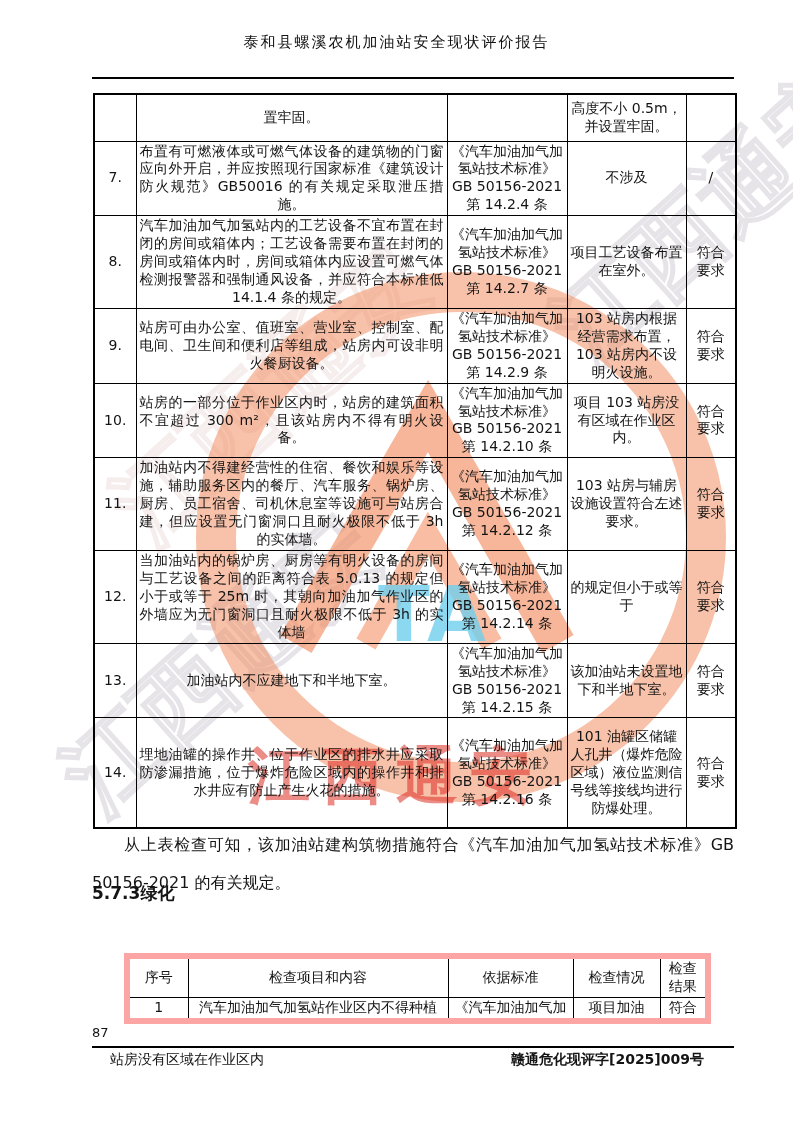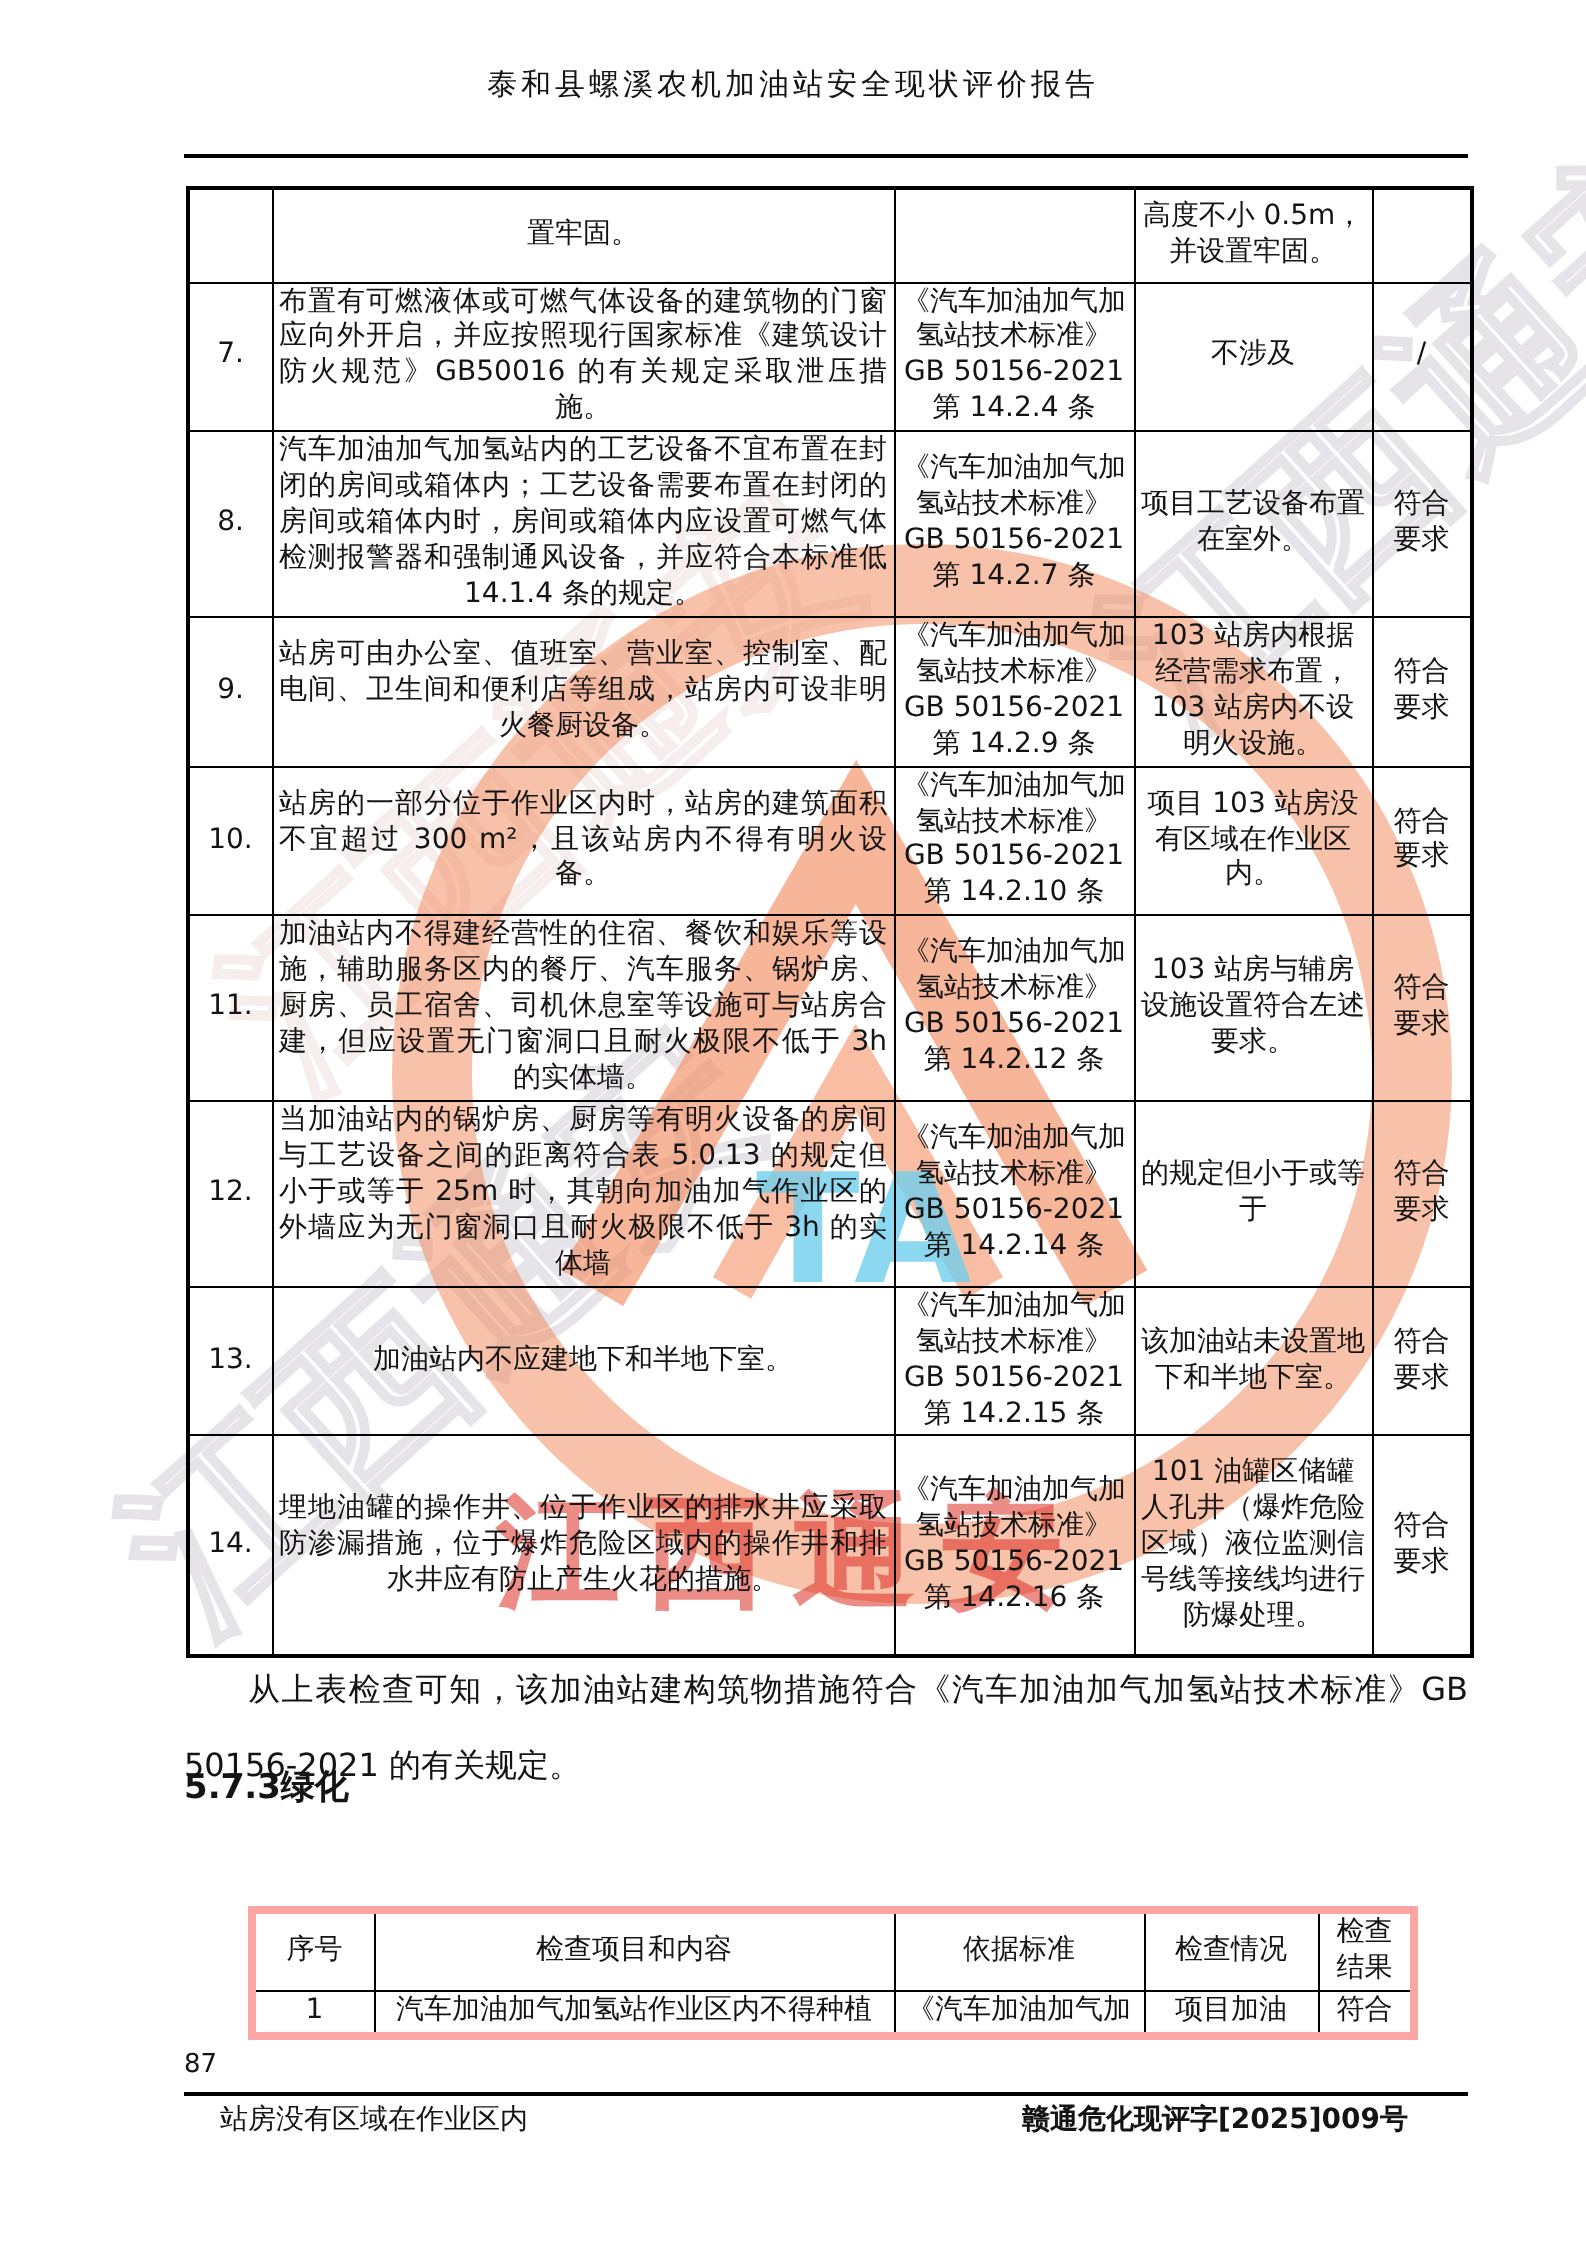--- a/index.html
+++ b/index.html
@@ -21,21 +21,21 @@
   .wm-o3{left:80px;top:330px;transform:rotate(-42deg);-webkit-text-stroke-color:rgba(200,140,140,0.16);}
   
   .content{position:absolute;inset:0;z-index:1;}
   .doc-title{position:absolute;top:33px;left:0;width:100%;text-align:center;
              font-size:15px;letter-spacing:2px;}
   .rule{position:absolute;left:92px;width:642px;border-top:2px solid #000;}
   .rule-top{top:77px;}
   .rule-bottom{top:1046px;}
   table{border-collapse:collapse;table-layout:fixed;}
   .t1{position:absolute;top:93px;left:93px;width:642px;border:2px solid #000;font-size:14px;}
-  .t2{position:absolute;top:953px;left:124px;width:581px;border:4px solid #fca5a5;font-size:14px;}
+  .t2{position:absolute;top:953px;left:124px;width:581px;border:6px solid #fca5a5;font-size:14px;}
   td,th{border:1px solid #000;padding:1px 3px;text-align:center;vertical-align:middle;
         line-height:1.28;font-weight:normal;overflow:hidden;}
   .t1 .c-content{text-align:justify;text-align-last:center;}
   .t1 .c-result{padding:1px 8px;}
   .para{position:absolute;top:810px;left:92px;width:642px;font-size:16px;line-height:38px;
         text-indent:32px;text-align:justify;}
   .heading{position:absolute;top:882px;left:92px;font-size:17px;font-weight:bold;text-align:right;}
   .caption{position:absolute;top:920px;left:92px;width:642px;text-align:center;font-size:15px;}
   .page-num{position:absolute;top:1025px;left:92px;width:540px;text-align:left;font-size:13px;}
   .footer-row{position:absolute;top:1051px;left:92px;width:642px;display:flex;

